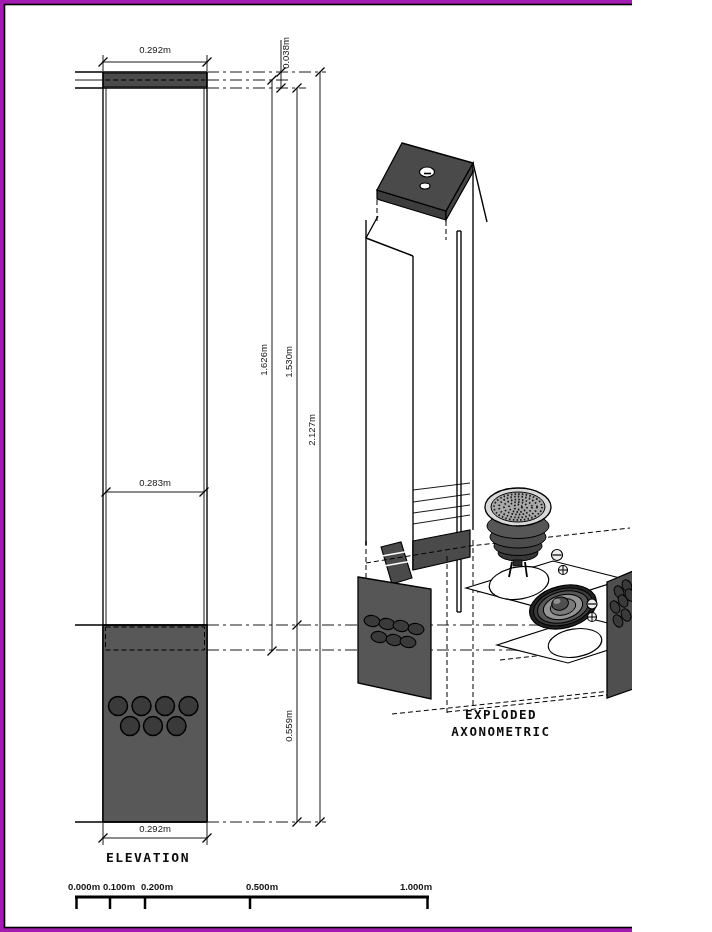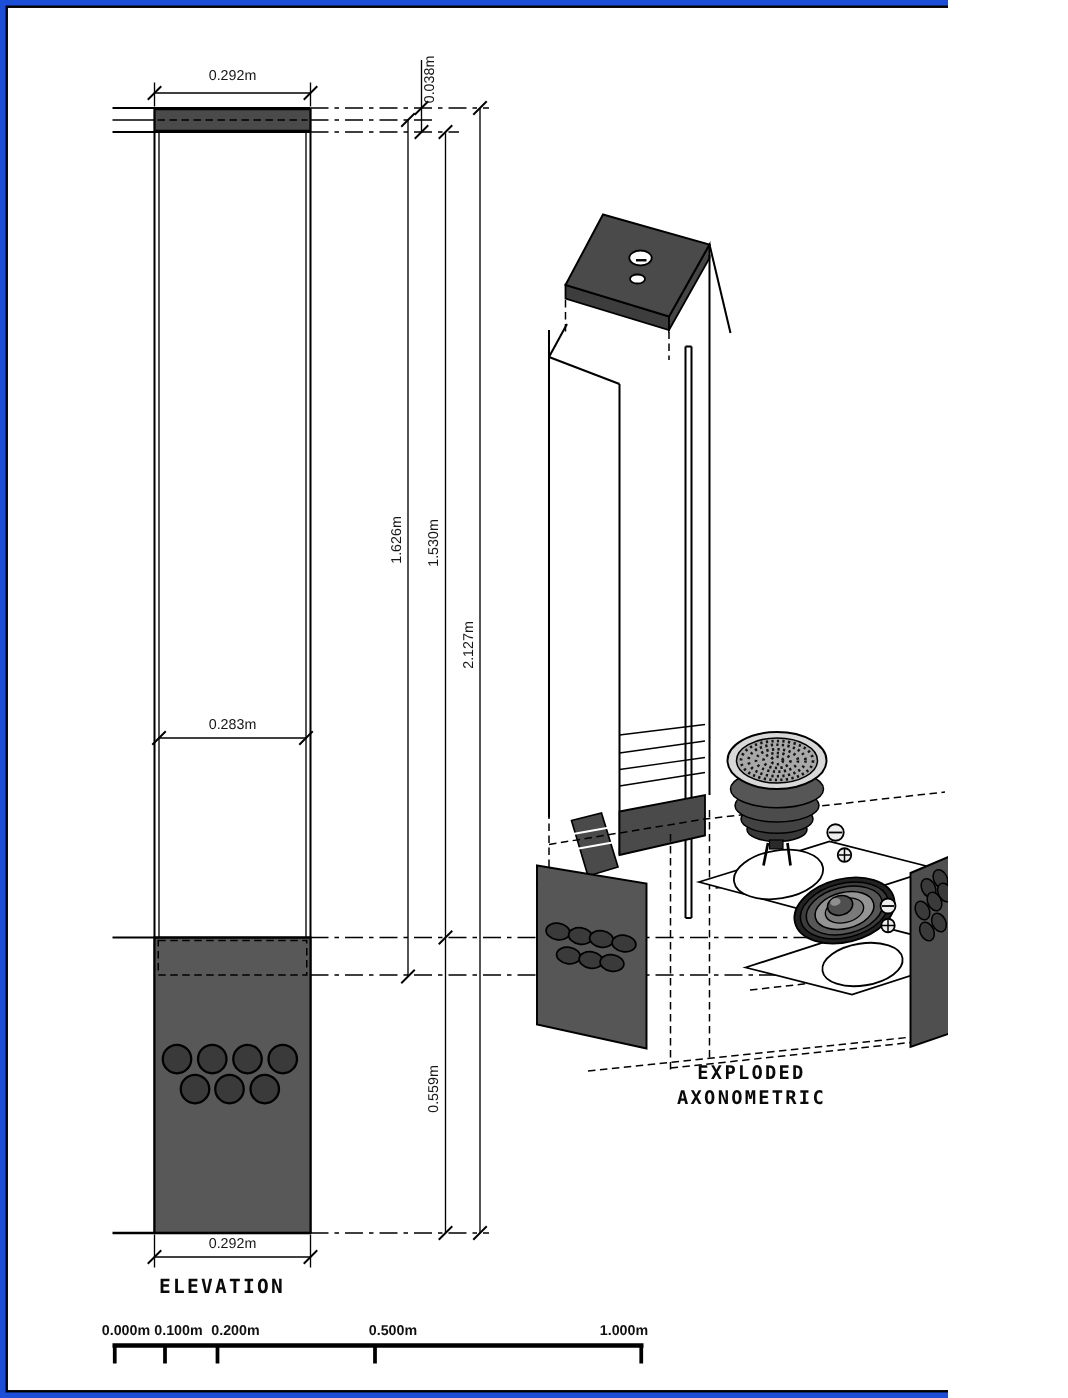--- a/index.html
+++ b/index.html
@@ -1,16 +1,16 @@
 <!DOCTYPE html>
 <html><head>
 <meta charset="utf-8">
 <style>
   html,body{margin:0;padding:0;background:#fff;}
-  .page{position:relative;width:632px;height:932px;background:#1d4ed8;overflow:hidden;
+  .page{position:relative;width:632px;height:932px;background:#a21caf;overflow:hidden;
         font-family:"Liberation Sans", sans-serif;}
   svg text{user-select:none;}
   .dim-label{font-family:"Liberation Sans", sans-serif;font-size:9.5px;fill:#161616;}
   .view-title{font-family:"DejaVu Sans Mono", monospace;font-size:13px;font-weight:700;
               fill:#0a0a0a;letter-spacing:1.5px;}
   .scale-label{font-family:"Liberation Sans", sans-serif;font-size:9.5px;font-weight:700;fill:#111;}
   .thin{stroke:#000;stroke-width:0.9;fill:none;}
   .med{stroke:#000;stroke-width:1.35;fill:none;}
   .thick{stroke:#000;stroke-width:1.6;fill:none;}
   .dashdot{stroke:#000;stroke-width:0.9;fill:none;stroke-dasharray:12 4 3 4;}

